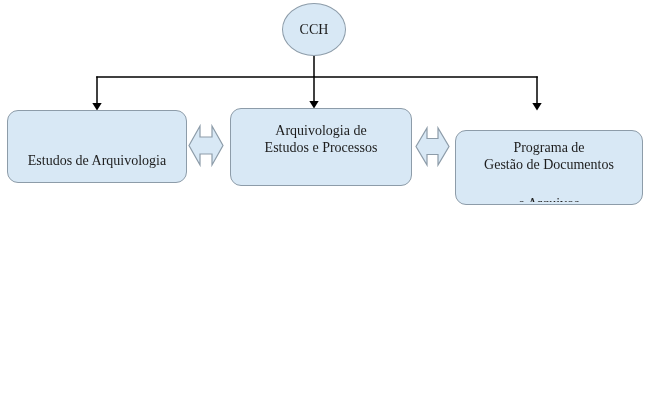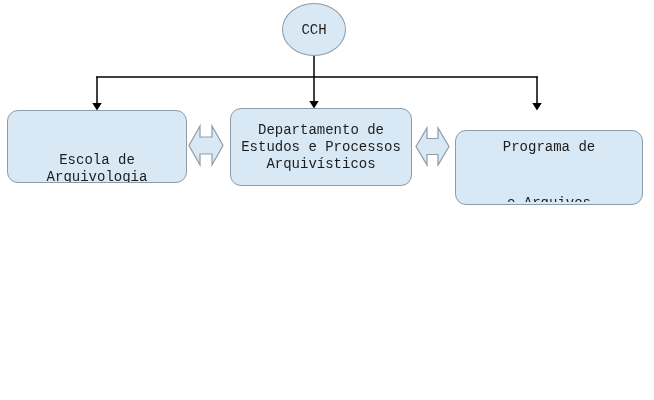--- a/index.html
+++ b/index.html
@@ -1,21 +1,21 @@
 <!DOCTYPE html>
 <html><head>
 <meta charset="utf-8">
 <style>
   html, body { margin: 0; padding: 0; background: #ffffff; }
   .canvas {
     position: relative;
     width: 654px;
     height: 392px;
     background: var(--background, #ffffff);
-    font-family: Liberation Mono, monospace;
+    font-family: Liberation Serif, serif;
     color: var(--text, #1c1c1c);
     overflow: hidden;
   }
   .overlay {
     position: absolute;
     left: 0; top: 0;
     width: 654px; height: 400px;
   }
   .cline  { stroke: var(--connector, #000000); stroke-width: 1.5; fill: none; }
   .ahead  { fill: var(--connector, #000000); stroke: none; }
@@ -78,27 +78,27 @@
     <polygon class="darrow" points="189,145.5 200,126 200,137 212,137 212,126 223,145.5 212,165 212,154 200,154 200,165"></polygon>
 
     <polygon class="darrow" points="416,146.5 427,128 427,138.5 438,138.5 438,128 449,146.5 438,165 438,154.5 427,154.5 427,165"></polygon>
   </svg>
 
   <div class="root-ellipse">
     <span>CCH</span>
   </div>
 
   <div class="node node-left">
-    <span class="line">Escola de Arquivologia</span>
+    <span class="line">Estudos de Arquivologia</span>
   </div>
 
   <div class="node node-mid">
-    <span class="line">Departamento de</span>
+    <span class="line">Arquivologia de</span>
     <span class="line">Estudos e Processos</span>
-    <span class="line">Arquivísticos</span>
   </div>
 
   <div class="node node-right">
     <span class="line">Programa de</span>
+    <span class="line">Gestão de Documentos</span>
     <div class="clipped-line">e Arquivos</div>
   </div>
 
 </div>
 
 </body></html>

